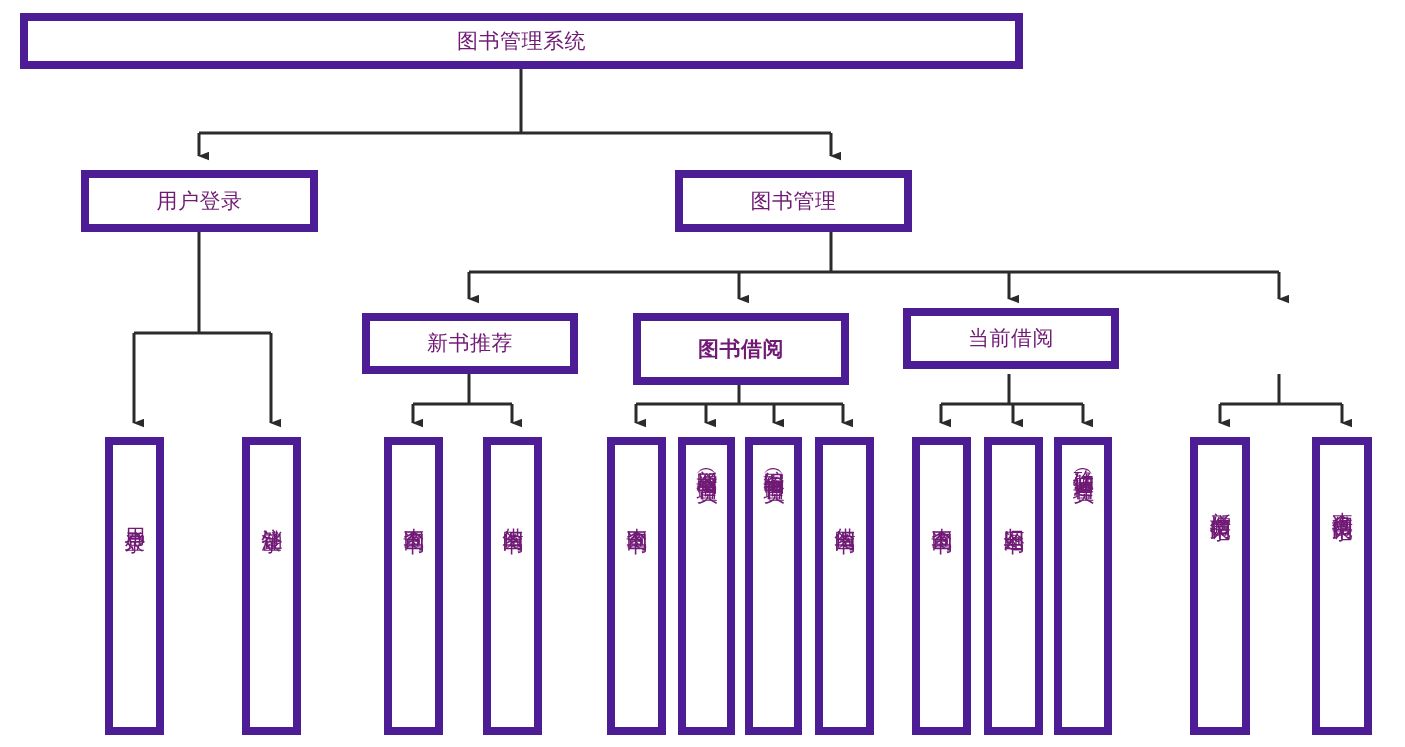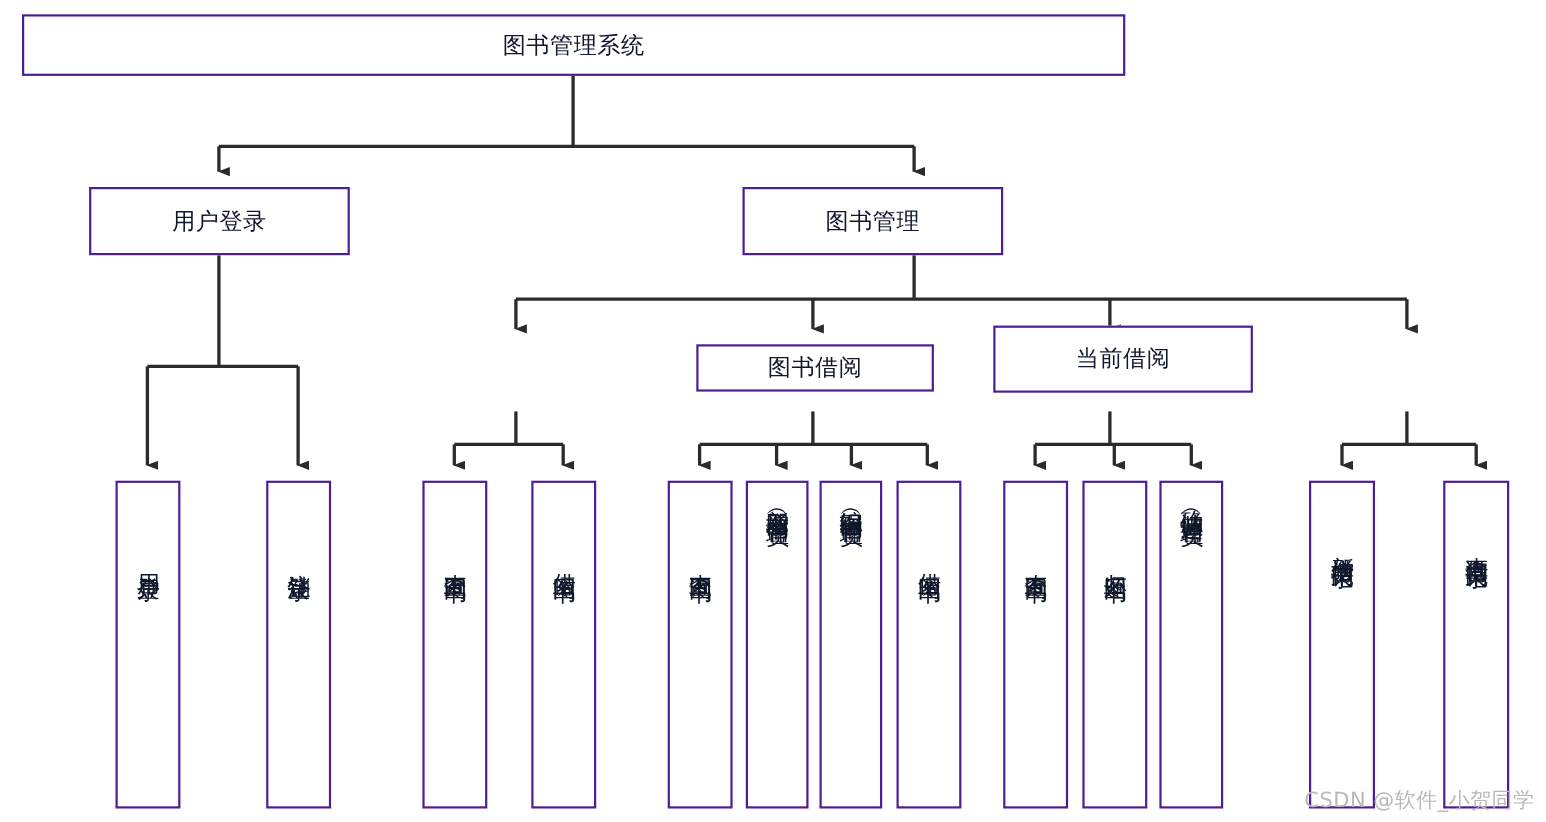--- a/index.html
+++ b/index.html
@@ -20,25 +20,25 @@
     left: 0;
     top: 0;
     width: 1405px;
     height: 747px;
     pointer-events: none;
   }
   .node {
     position: absolute;
     box-sizing: border-box;
     background: #ffffff;
-    border: 2px solid #4c1d95;
+    border: 8px solid #4c1d95;
     display: flex;
     align-items: center;
     justify-content: center;
-    color: #0f172a;
+    color: #701a75;
   }
   .node .label {
     font-size: 21px;
     line-height: 1.15;
     letter-spacing: 0.5px;
     white-space: nowrap;
   }
   .node.vertical {
     align-items: flex-start;
     justify-content: center;
@@ -137,24 +137,27 @@
     <span class="label">图书管理系统</span>
   </div>
 
   <div class="node" style="left:81px; top:170px; width:237px; height:62px;">
     <span class="label">用户登录</span>
   </div>
   <div class="node" style="left:675px; top:170px; width:237px; height:62px;">
     <span class="label">图书管理</span>
   </div>
 
-  <div class="node" style="left:633px; top:313px; width:216px; height:43px;">
+  <div class="node" style="left:362px; top:313px; width:216px; height:61px;">
+    <span class="label">新书推荐</span>
+  </div>
+  <div class="node" style="left:633px; top:313px; width:216px; height:72px;font-weight:bold;">
     <span class="label">图书借阅</span>
   </div>
-  <div class="node" style="left:903px; top:296px; width:236px; height:61px;">
+  <div class="node" style="left:903px; top:308px; width:216px; height:61px;">
     <span class="label">当前借阅</span>
   </div>
 
   <div class="node vertical mid" style="left:105px; top:437px; width:59px; height:298px;">
     <span class="label">用户登录</span>
   </div>
   <div class="node vertical mid" style="left:242px; top:437px; width:59px; height:298px;">
     <span class="label">注销登录</span>
   </div>
 
@@ -188,15 +191,14 @@
     <span class="label">确认归还（管理员）</span>
   </div>
 
   <div class="node vertical rec" style="left:1190px; top:437px; width:60px; height:298px;">
     <span class="label">新增借阅记录</span>
   </div>
   <div class="node vertical rec" style="left:1312px; top:437px; width:60px; height:298px;">
     <span class="label">查询借阅记录</span>
   </div>
 
-  <div id="watermark">CSDN @软件_小贺同学</div>
 
 </div>
 
 </body></html>

